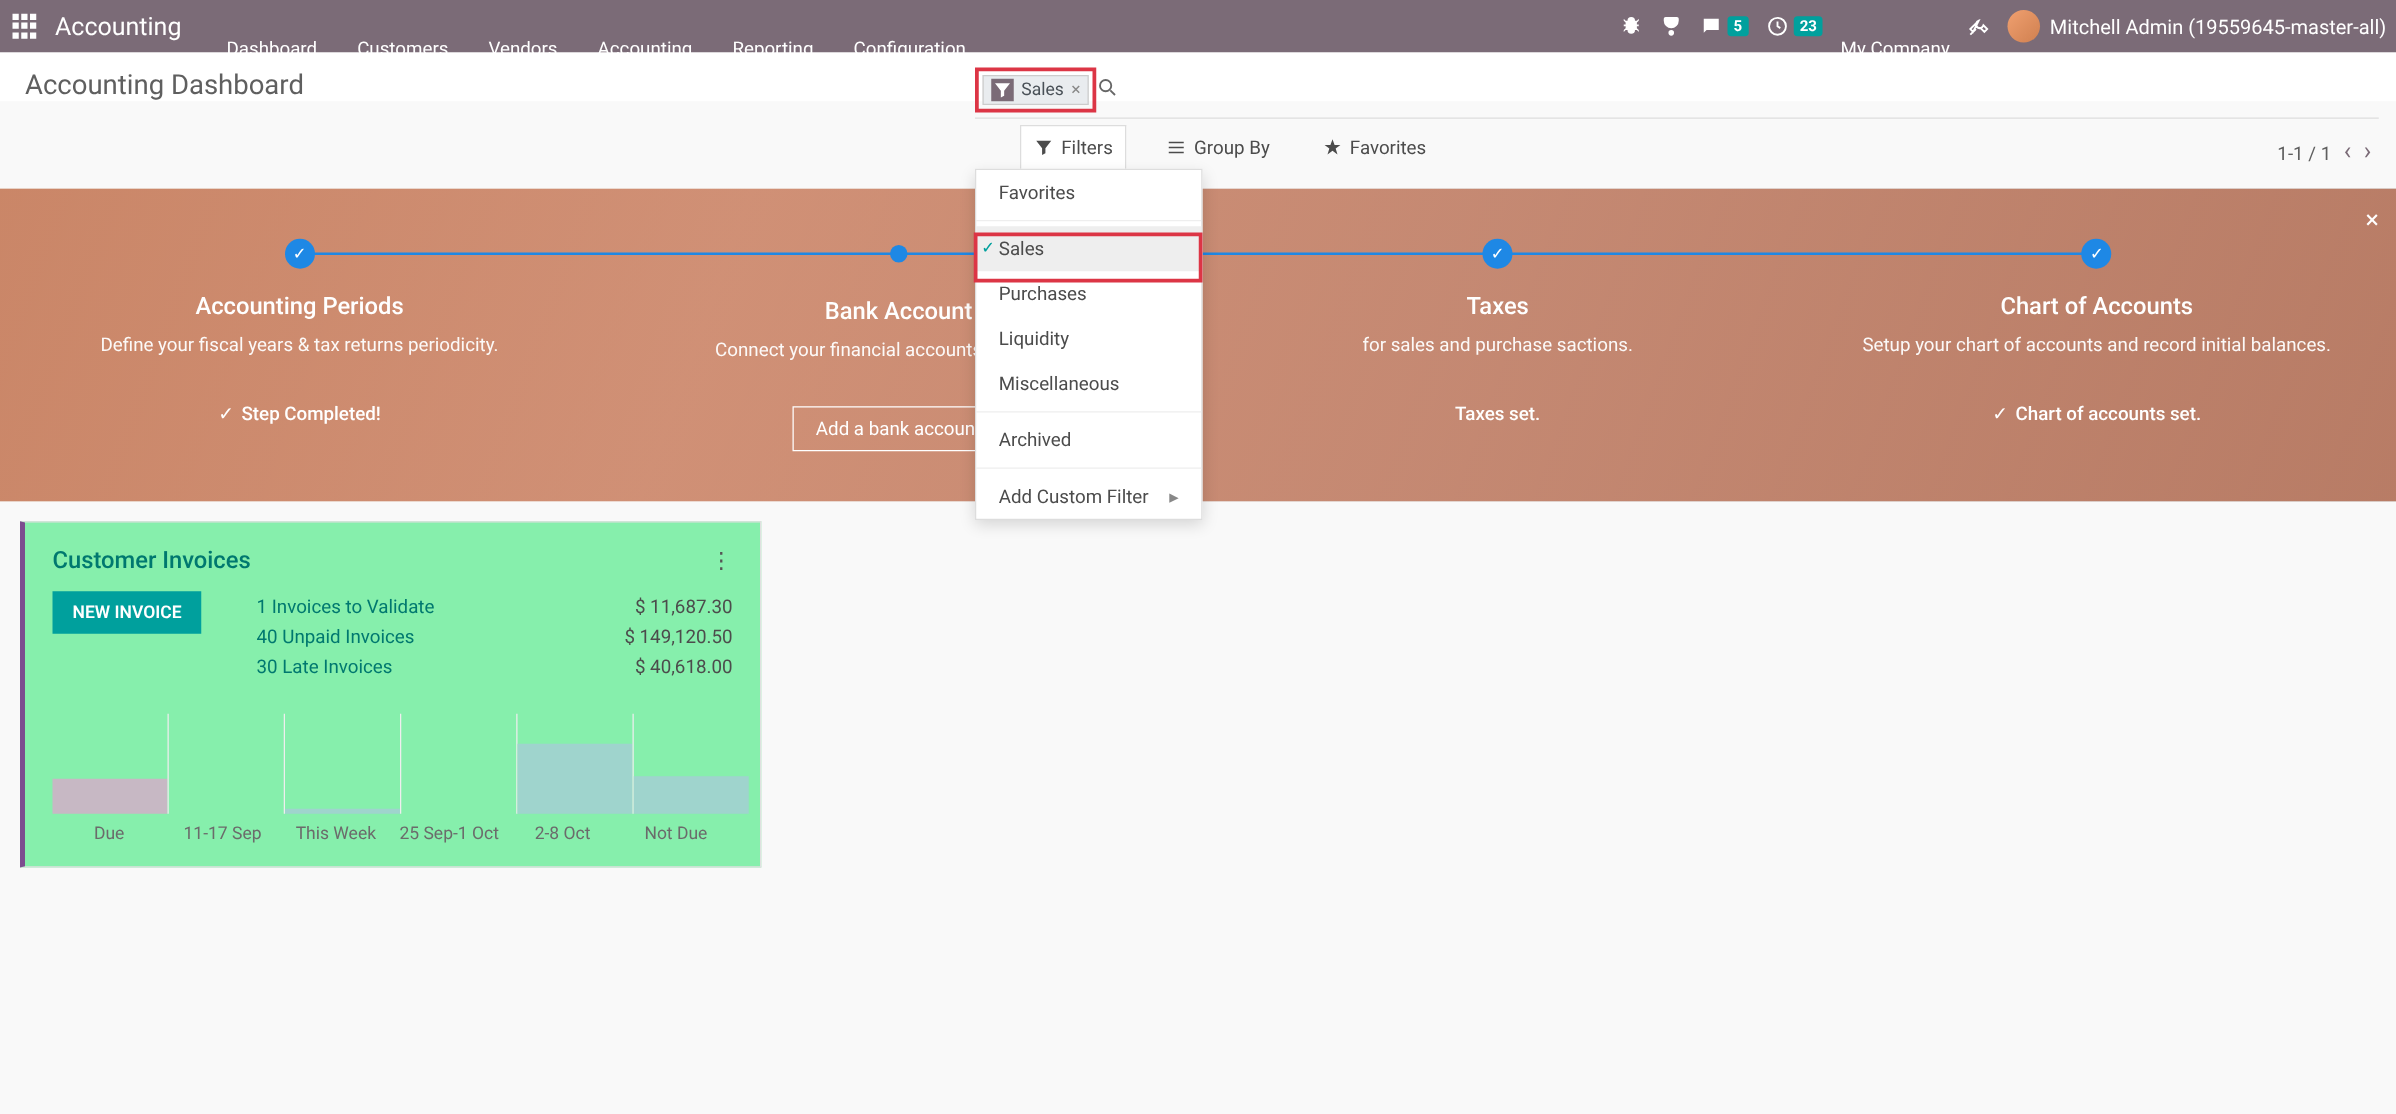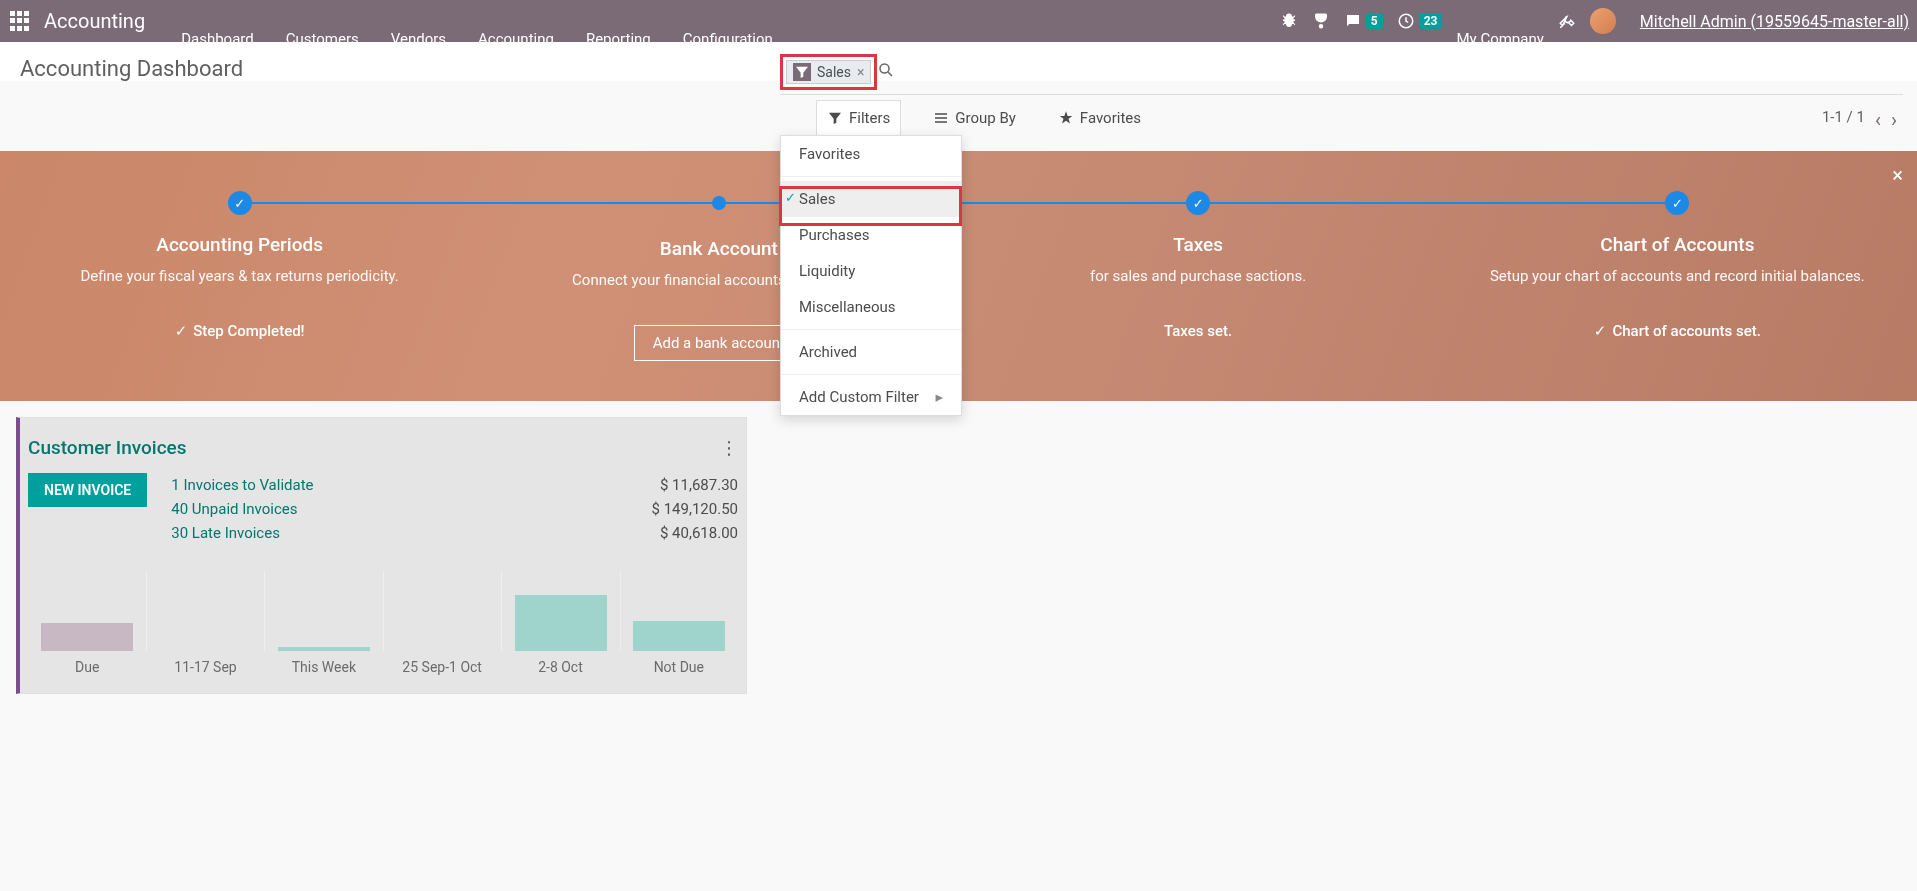--- a/index.html
+++ b/index.html
@@ -25,21 +25,21 @@
 .filter-chip { background: #e9ecef; border: 1px solid #ccc; display: inline-flex; align-items: center; gap: 6px; padding: 2px 6px; font-size: 14px; color: #495057; }
 .filter-chip .funnel { background: #7b6b77; color: #fff; width: 18px; height: 18px; display: flex; align-items: center; justify-content: center; font-size: 11px; }
 .filter-chip .close { color: #888; cursor: pointer; }
 .search-input { border: none; outline: none; font-size: 15px; color: #888; flex: 1; padding-left: 12px; }
 .search-icon { color: #666; cursor: pointer; }
 
 
 .filter-tabs { position: absolute; top: 100px; left: 780px; display: flex; gap: 22px; align-items: center; padding-left: 36px; }
 .filter-tab { display: flex; align-items: center; gap: 6px; color: #4c4c4c; font-size: 15px; cursor: pointer; padding: 8px 10px; }
 .filter-tab.active { border: 1px solid #ddd; border-bottom: 1px solid #fff; background: #fff; }
-.pager { position: absolute; top: 108px; right: 20px; display: flex; align-items: flex-start; gap: 10px; color: #5f5f5f; font-size: 15px; }
+.pager { position: absolute; top: 108px; right: 20px; display: flex; align-items: flex-end; gap: 10px; color: #5f5f5f; font-size: 15px; }
 .pager-arrow { color: #7b6b77; font-size: 20px; cursor: pointer; }
 
 
 .dropdown { position: absolute; top: 135px; left: 780px; width: 182px; background: #fff; border: 1px solid #ddd; box-shadow: 0 4px 12px rgba(0,0,0,0.15); z-index: 100; }
 .dropdown-item { padding: 9px 18px; font-size: 15px; color: #4c4c4c; cursor: pointer; position: relative; }
 .dropdown-item.selected-hl { background: #eee; }
 .dropdown-item.selected-hl::before { content: "✓"; position: absolute; left: 4px; color: #00a09d; font-size: 13px; }
 .dropdown-divider { height: 1px; background: #eee; margin: 4px 0; }
 .dropdown-item .caret-r { float: right; color: #888; }
 .red-box { position: absolute; border: 3px solid #dc3545; pointer-events: none; z-index: 101; }
@@ -52,25 +52,25 @@
 .step-dot { width: 24px; height: 24px; border-radius: 50%; background: #1e88e5; color: #fff; display: inline-flex; align-items: center; justify-content: center; font-size: 13px; margin-bottom: 18px; position: relative; z-index: 2; }
 .step-dot.open { width: 14px; height: 14px; background: #1e88e5; margin-top: 5px; margin-bottom: 23px; }
 .step-line { position: absolute; top: 51px; left: 12%; right: 12%; height: 2px; background: #1e88e5; z-index: 1; }
 .step-title { font-size: 19px; font-weight: 500; margin-bottom: 10px; }
 .step-desc { font-size: 15px; line-height: 1.4; opacity: 0.95; margin-bottom: 34px; }
 .step-action { display: inline-flex; align-items: center; gap: 6px; font-size: 15px; font-weight: 500; }
 .step-btn { border: 1px solid #fff; padding: 8px 18px; cursor: pointer; color: #fff; background: transparent; font-size: 15px; }
 
 
 .cards-area { padding: 16px; }
-.card { background: #e5e5e5; border: 1px solid #e0e0e0; border-left: 4px solid #7c4d8f; width: 731px; padding: 18px 8px; }
+.card { background: #86efac; border: 1px solid #e0e0e0; border-left: 4px solid #7c4d8f; width: 593px; padding: 18px 22px; }
 .card-header { display: flex; justify-content: space-between; align-items: center; margin-bottom: 14px; }
 .card-title { color: #00786f; font-size: 19px; font-weight: 500; cursor: pointer; }
 .kebab { color: #555; font-size: 18px; cursor: pointer; }
-.card-body { display: flex; gap: 24px; }
+.card-body { display: flex; gap: 44px; }
 .new-btn { background: #00a09d; color: #fff; border: none; padding: 9px 16px; font-size: 14px; font-weight: 600; cursor: pointer; }
 .stats { flex: 1; }
 .stat-row { display: flex; justify-content: space-between; font-size: 15px; padding: 3px 0; }
 .stat-label { color: #00786f; cursor: pointer; }
 .stat-val { color: #4c4c4c; }
 
 
 .bar-chart { display: flex; justify-content: space-between; margin-top: 26px; height: 80px; align-items: flex-end; }
 .bar-col { flex: 1; text-align: center; border-left: 1px solid #eee; position: relative; height: 100%; display: flex; flex-direction: column; justify-content: flex-end; }
 .bar-col:first-child { border-left: none; }
@@ -128,21 +128,21 @@
           <path d="M12 7v5l3 2" stroke="currentColor" stroke-width="2" fill="none"></path>
         </svg>
       <span class="badge">23</span>
     </span>
     <span class="nav-link" style="padding:0;">My Company</span>
     <span class="nav-icon">
         <svg class="ico-lg" viewBox="0 0 24 24">
           <path d="M3 21l6-6m3-9a4 4 0 105 5l4 4-3 3-4-4a4 4 0 01-5-5l-6 6 3 3z" stroke="currentColor" stroke-width="2" fill="none"></path>
         </svg>
       </span>
-    <span class="nav-icon" style="gap:24px;text-decoration:underline;">
+    <span class="nav-icon" style="gap:8px;">
       <span class="avatar"></span>
       <span>Mitchell Admin (19559645-master-all)</span>
     </span>
   </div>
 </div>
 
 <div class="control-bar">
   <div class="page-title">Accounting Dashboard</div>
 </div>
 

